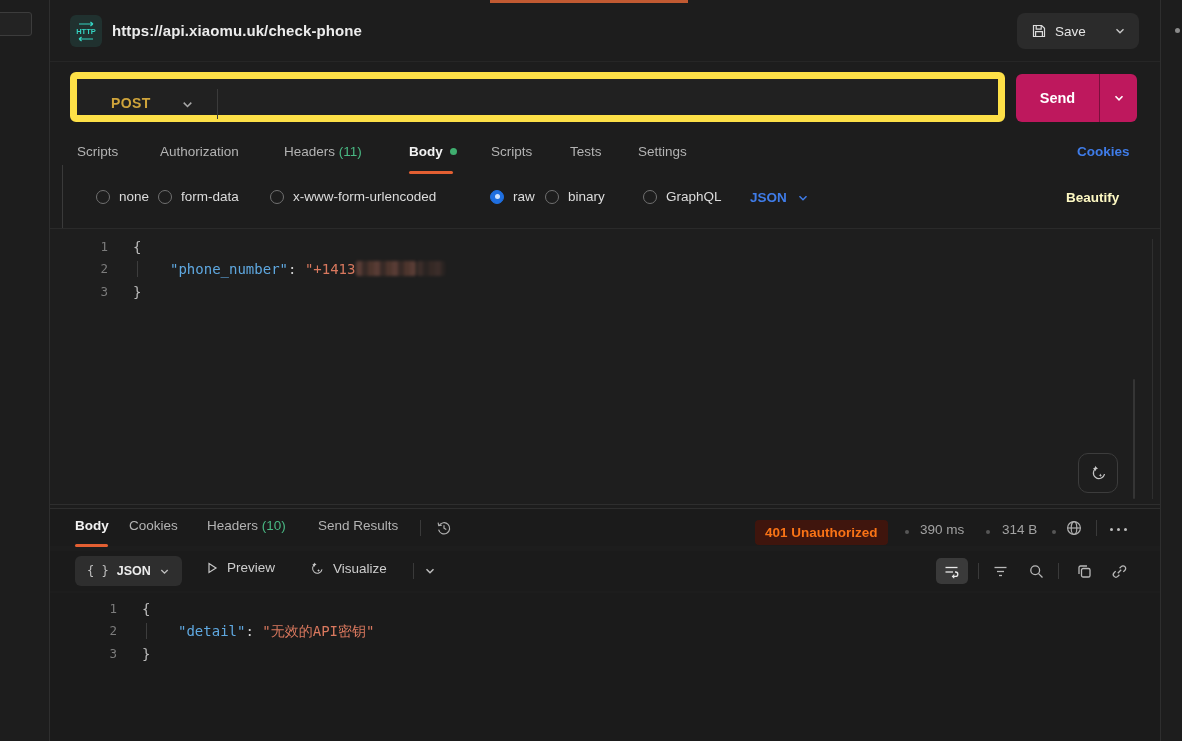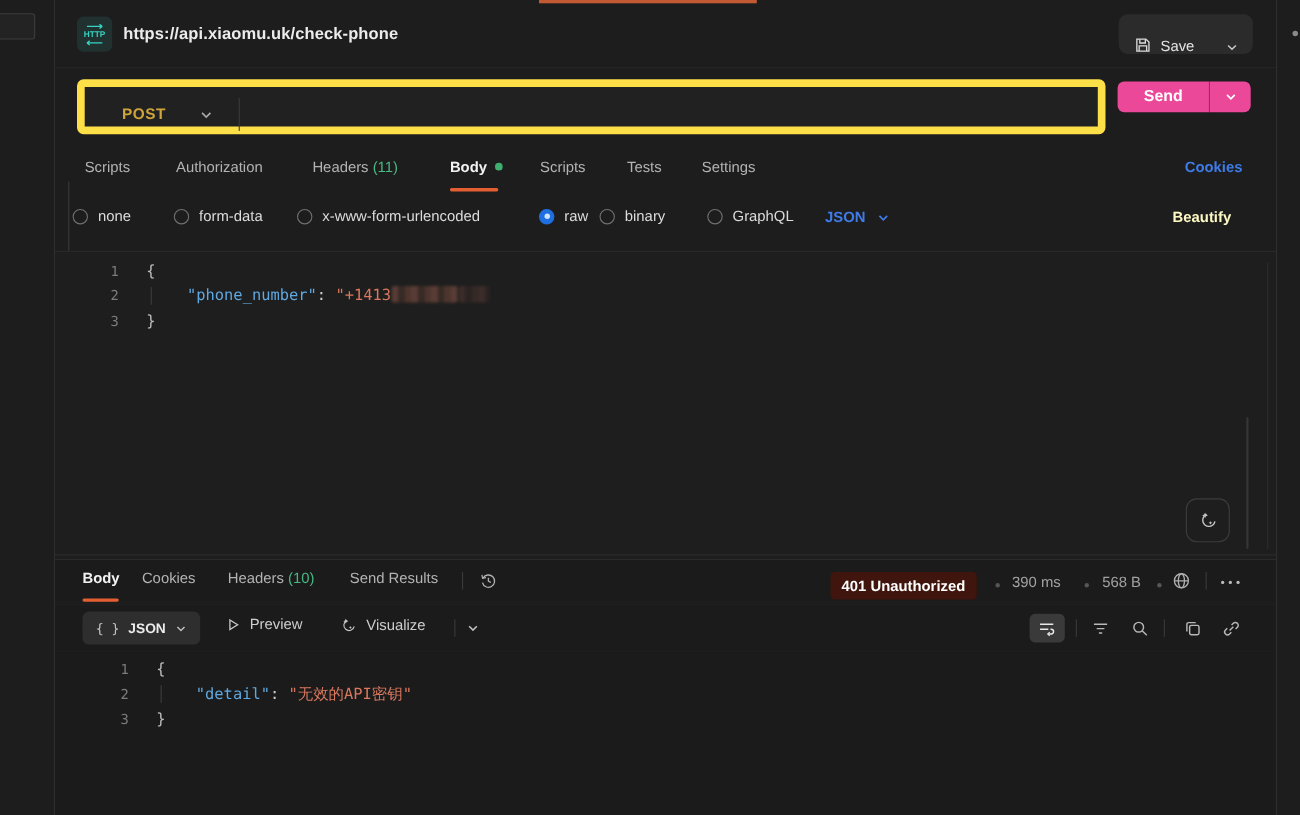--- a/index.html
+++ b/index.html
@@ -14,33 +14,33 @@
   .sidebar-box { position:absolute; left:-8px; top:12px; width:40px; height:24px; border:1px solid #3c3c3c; border-radius:3px; background:#232323; }
   .right-rail { position:absolute; left:1160px; top:0; width:22px; height:741px; background:#1d1d1d; border-left:1px solid #2e2e2e; }
   .rail-dot { position:absolute; left:14px; top:28px; width:5px; height:5px; border-radius:50%; background:#8a8a8a; }
   .main { position:absolute; left:50px; top:0; width:1110px; height:741px; }
   .left-scroll-line { position:absolute; left:12px; top:165px; width:1px; height:182px; background:#3a3a3a; }
 
   
   .header-zone { position:absolute; left:0; top:0; width:1110px; height:62px; border-bottom:1px solid #262626; }
   .http-badge { position:absolute; left:20px; top:15px; width:32px; height:32px; border-radius:6px; background:#20312f; display:flex; align-items:center; justify-content:center; }
   .req-title { position:absolute; left:62px; top:22px; font-size:15px; font-weight:700; color:#ececec; letter-spacing:.1px; }
-  .save-group { position:absolute; left:967px; top:13px; height:36px; background:#2b2b2b; border-radius:8px; display:flex; align-items:flex-end; }
+  .save-group { position:absolute; left:967px; top:13px; height:36px; background:#2b2b2b; border-radius:8px; display:flex; align-items:center; }
   .save-btn { display:flex; align-items:center; gap:8px; padding:0 14px; cursor:pointer; font-size:13.5px; color:#e4e4e4; }
   .save-sep { width:1px; background:#424242; margin:6px 0; }
   .save-caret { width:38px; display:flex; align-items:center; justify-content:center; color:#c8c8c8; cursor:pointer; }
 
   
   .url-box { position:absolute; left:20px; top:72px; width:935px; height:50px; border:7px solid #fde047; border-radius:6px; background:#212121; }
   .method-label { position:absolute; left:34px; top:16px; font-size:14px; font-weight:700; letter-spacing:.4px; color:#cfa43b; }
   .method-caret { position:absolute; left:104px; top:19px; color:#a8a8a8; }
   .url-sep { position:absolute; left:140px; top:10px; width:1px; height:30px; background:#3b3b3b; }
   .url-text { position:absolute; left:157px; top:17px; font-size:14px; color:#efefef; }
   .url-return { color:#8f8f8f; font-size:13px; margin-left:6px; }
-  .send-group { position:absolute; left:966px; top:74px; width:121px; height:28px; background:#ec4899; border-radius:6px; display:flex; }
+  .send-group { position:absolute; left:966px; top:74px; width:121px; height:48px; background:#be185d; border-radius:6px; display:flex; }
   .send-btn { width:83px; display:flex; align-items:center; justify-content:center; font-size:14.5px; font-weight:700; color:#fff; cursor:pointer; }
   .send-sep { width:1px; background:rgba(0,0,0,.35); margin:0; }
   .send-caret { flex:1; display:flex; align-items:center; justify-content:center; color:#fff; cursor:pointer; }
 
   
   .tabs-row { position:absolute; left:0; top:138px; width:1110px; height:36px; }
   .rtab { position:absolute; top:6px; font-size:13.5px; color:#b3b3b3; cursor:pointer; white-space:nowrap; }
   .rtab .cnt { color:#49b883; }
   .rtab.active { color:#f2f2f2; font-weight:600; }
   .tab-dot { display:inline-block; width:7px; height:7px; border-radius:50%; background:#3fae6f; margin-left:7px; vertical-align:1px; }
@@ -75,21 +75,21 @@
   .scroll-line-a { position:absolute; left:1083px; top:150px; width:2px; height:120px; background:#353535; border-radius:2px; }
   .scroll-line-b { position:absolute; left:1102px; top:10px; width:1px; height:260px; background:#2f2f2f; }
 
   
   .resp-tabs { position:absolute; left:0; top:508px; width:1110px; height:38px; background:#1b1b1b; border-top:1px solid #2e2e2e; }
   .resp-tab { position:absolute; top:9px; font-size:13.5px; color:#b3b3b3; cursor:pointer; white-space:nowrap; }
   .resp-tab.active { color:#f2f2f2; font-weight:600; }
   .resp-tab .cnt { color:#49b883; }
   .resp-tab-underline { position:absolute; left:25px; top:35px; width:33px; height:2.5px; background:#e35f32; border-radius:2px; }
   .vert-sep { position:absolute; width:1px; background:#3a3a3a; }
-  .status-badge { position:absolute; left:705px; top:11px; height:25px; padding:0 10px; display:flex; align-items:center; background:#3f150d; border-radius:4px; color:#ffffff; font-size:13.5px; font-weight:600; cursor:pointer; }
+  .status-badge { position:absolute; left:705px; top:11px; height:25px; padding:0 10px; display:flex; align-items:center; background:#3f150d; border-radius:4px; color:#f97316; font-size:13.5px; font-weight:600; cursor:pointer; }
   .meta-text { position:absolute; top:13px; font-size:13.5px; color:#a2a2a2; cursor:pointer; }
   .meta-dot { position:absolute; top:21px; width:4px; height:4px; border-radius:50%; background:#565656; }
   .icon-btn { display:flex; align-items:center; justify-content:center; cursor:pointer; }
   .kebab { position:absolute; left:1060px; top:19px; display:flex; gap:4px; cursor:pointer; }
   .kebab i { width:3px; height:3px; border-radius:50%; background:#bdbdbd; }
 
   
   .resp-toolbar { position:absolute; left:0; top:551px; width:1110px; height:40px; background:#1b1b1b; }
   .json-pill { position:absolute; left:25px; top:5px; height:30px; padding:0 12px; background:#2e2e2e; border-radius:6px; display:flex; align-items:center; gap:8px; cursor:pointer; }
   .json-pill .braces { font-family:"DejaVu Sans Mono", monospace; font-size:12px; color:#c2c2c2; }
@@ -175,21 +175,21 @@
       <div class="rtab" style="left:234px"><span>Headers</span> <span class="cnt">(11)</span></div>
       <div class="rtab active" style="left:359px"><span>Body</span><span class="tab-dot"></span></div>
       <div class="rtab" style="left:441px">Scripts</div>
       <div class="rtab" style="left:520px">Tests</div>
       <div class="rtab" style="left:588px">Settings</div>
       <div class="tab-underline" style="left:359px; width:44px;"></div>
       <div class="cookies-link">Cookies</div>
     </div>
 
     <div class="options-row">
-      <div class="radio-group" style="left:16px">
+      <div class="radio-group" style="left:46px">
         <span class="radio"></span>
         <span class="radio-label">none</span>
       </div>
       <div class="radio-group" style="left:108px">
         <span class="radio"></span>
         <span class="radio-label">form-data</span>
       </div>
       <div class="radio-group" style="left:220px">
         <span class="radio"></span>
         <span class="radio-label">x-www-form-urlencoded</span>
@@ -255,21 +255,21 @@
         <svg width="18" height="18" viewBox="0 0 18 18" fill="none" stroke="#b0b0b0" stroke-width="1.2">
           <path d="M3.6 10.6 a5.6 5.6 0 1 0 0.6 -4.1"></path>
           <path d="M3.1 3.6 l0.6 3.1 3.1 -0.6" stroke-width="1.1"></path>
           <path d="M9 6.2 v3 l2.3 1.3"></path>
         </svg>
       </div>
       <div class="status-badge">401 Unauthorized</div>
       <div class="meta-dot" style="left:855px"></div>
       <div class="meta-text" style="left:870px">390 ms</div>
       <div class="meta-dot" style="left:936px"></div>
-      <div class="meta-text" style="left:952px">568 B</div>
+      <div class="meta-text" style="left:952px">314 B</div>
       <div class="meta-dot" style="left:1002px"></div>
       <div class="icon-btn abs" style="left:1014px; top:9px;">
         <svg width="20" height="20" viewBox="0 0 20 20" fill="none" stroke="#b0b0b0" stroke-width="1.2">
           <circle cx="10" cy="10" r="6.4"></circle>
           <ellipse cx="10" cy="10" rx="2.8" ry="6.4"></ellipse>
           <path d="M3.8 10 h12.4"></path>
         </svg>
       </div>
       <div class="vert-sep" style="left:1046px; top:11px; height:16px;"></div>
       <div class="kebab">

